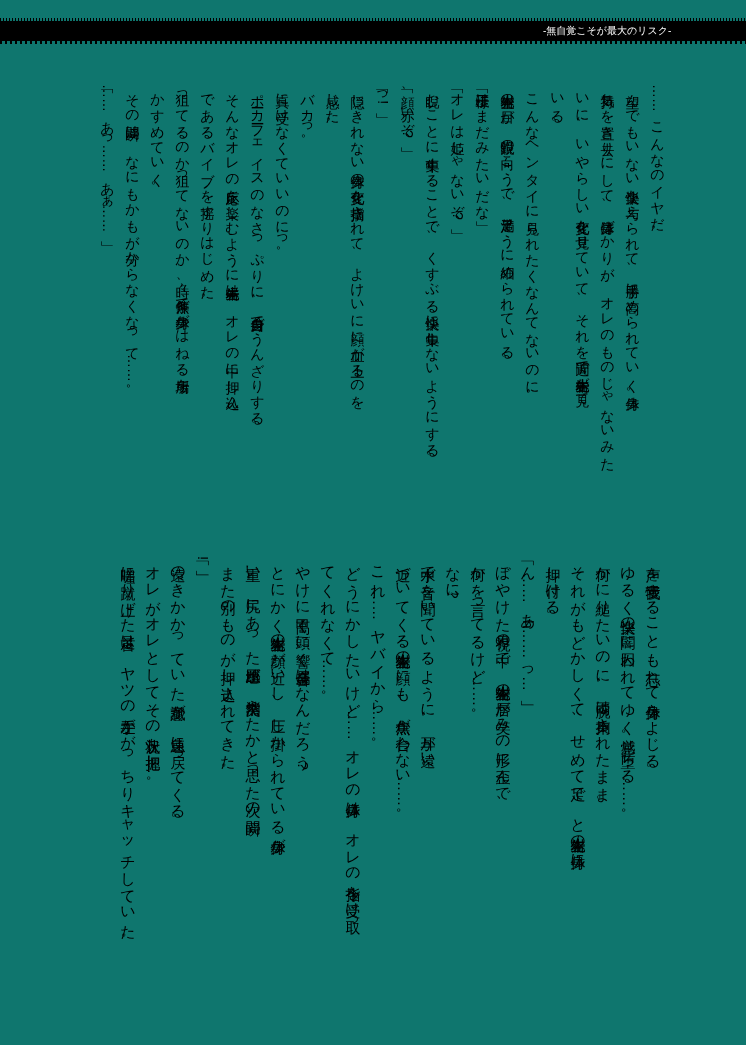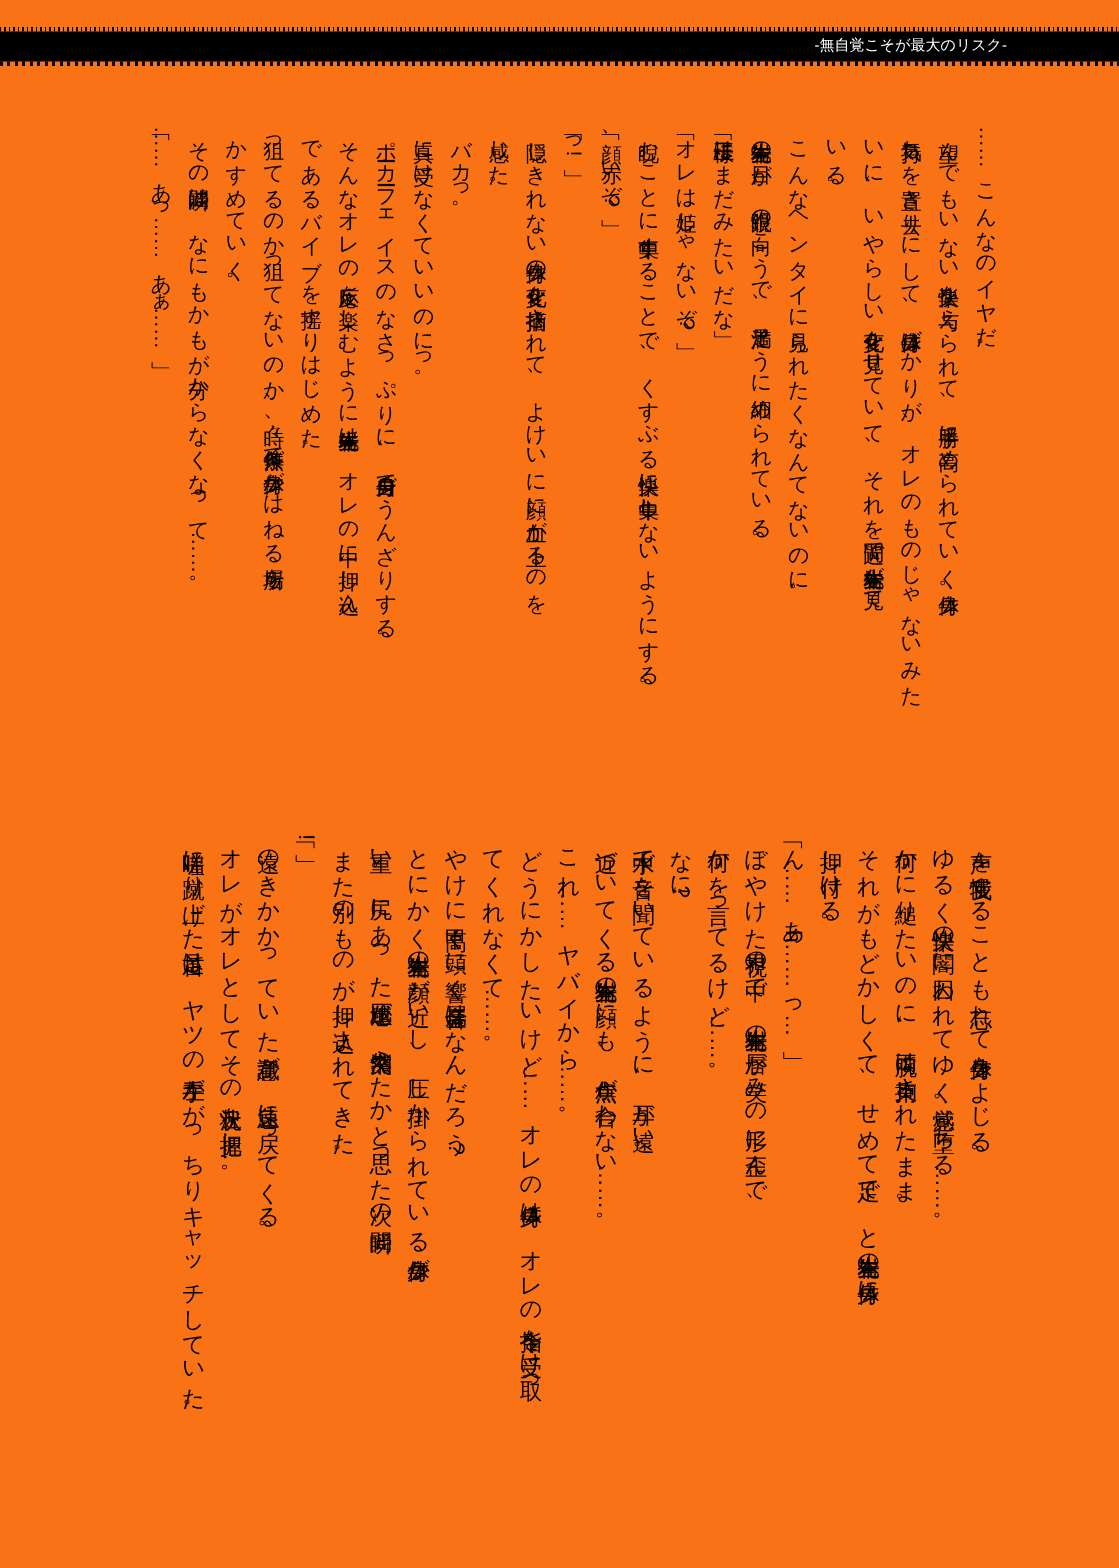--- a/index.html
+++ b/index.html
@@ -5,21 +5,21 @@
   html, body {
     margin: 0;
     padding: 0;
     background: #ffffff;
     font-family: "Liberation Sans", sans-serif;
   }
   .page {
     position: relative;
     width: 746px;
     height: 1045px;
-    background: #f97316;
+    background: #0f766e;
     overflow: hidden;
   }
   .header-bar {
     position: absolute;
     left: 0;
     top: 21px;
     width: 746px;
     height: 20px;
     background: #000000;
   }

